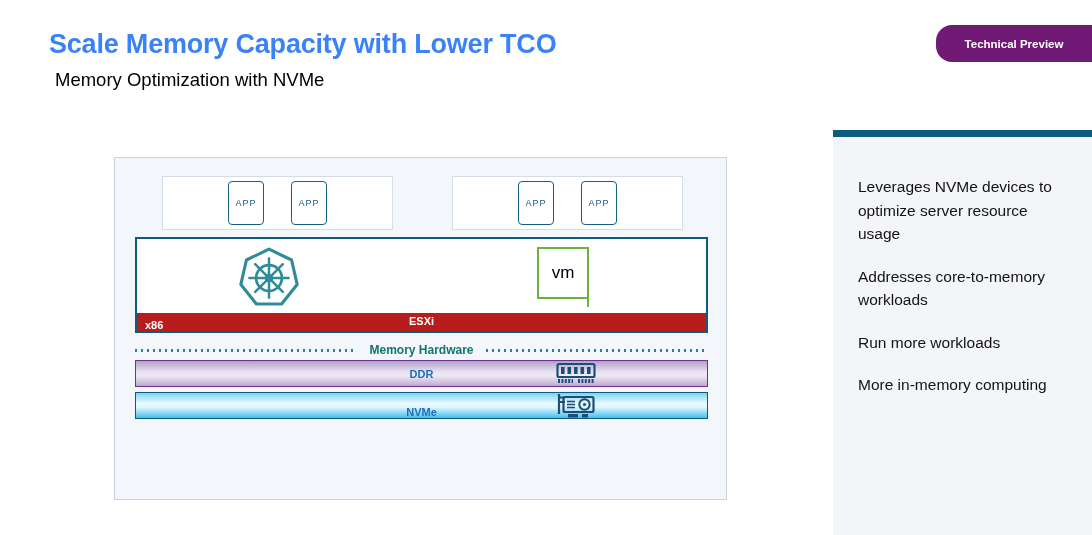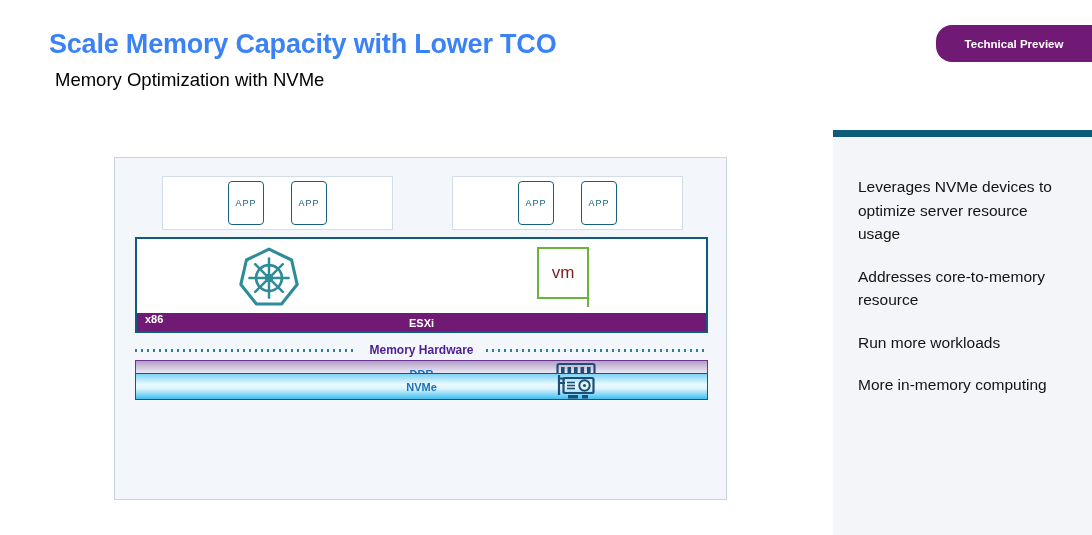--- a/index.html
+++ b/index.html
@@ -18,37 +18,37 @@
   .diagram { position: absolute; left: 114px; top: 157px; width: 613px; height: 343px; background: #f3f6fa; border: 1.5px solid #c7d3e2; }
 
   .app-group { position: absolute; top: 18px; width: 231px; height: 54px; background: #fff; border: 1.5px solid #d3dde7; display: flex; align-items: center; justify-content: center; gap: 27px; }
   .app-group.g1 { left: 47px; }
   .app-group.g2 { left: 337px; }
   .app-box { width: 36px; height: 44px; border: 1.5px solid #16607f; border-radius: 4px; background: #fff; display: flex; align-items: center; justify-content: center; }
   .app-box span { font-size: 9px; letter-spacing: 0.12em; color: #16607f; font-weight: 400; }
 
   
   .esxi-box { position: absolute; left: 20px; top: 79px; width: 573px; height: 96px; background: #fff; border: 2px solid #0d5c7b; }
-  .esxi-bar { position: absolute; left: 0; right: 0; bottom: 0; height: 18px; background: #701a75; display: flex; align-items: flex-start; }
+  .esxi-bar { position: absolute; left: 0; right: 0; bottom: 0; height: 18px; background: #b91c1c; display: flex; align-items: flex-end; }
   .esxi-bar .x86 { position: absolute; left: 8px; color: #fff; font-size: 11px; font-weight: 700; }
   .esxi-bar .esxi { margin: 4px auto; color: #fff; font-size: 11px; font-weight: 700; }
   .k8s { position: absolute; left: 99px; top: 5px; width: 66px; height: 66px; }
   .vm-box { position: absolute; left: 400px; top: 8px; width: 52px; height: 52px; border: 2px solid #6cb33e; display: flex; align-items: center; justify-content: center; }
   .vm-box::after { content: ""; position: absolute; right: -2px; bottom: -10px; width: 2px; height: 10px; background: #6cb33e; }
-  .vm-box span { color: #7f1d1d; font-size: 17px; font-weight: 400; }
+  .vm-box span { color: #000000; font-size: 17px; font-weight: 400; }
 
   
   .mem-divider { position: absolute; left: 20px; top: 185px; width: 573px; display: flex; align-items: center; gap: 12px; }
   .dots { flex: 1; height: 3px; background: repeating-linear-gradient(90deg, #2b7fa3 0 2px, transparent 2px 6px); }
-  .mem-divider .label { font-size: 12px; font-weight: 700; color: #4c1d95; white-space: nowrap; }
+  .mem-divider .label { font-size: 12px; font-weight: 700; color: #0f766e; white-space: nowrap; }
 
   
   .layer { position: absolute; left: 20px; width: 573px; height: 27px; display: flex; align-items: center; justify-content: center; }
   .layer.ddr { top: 202px; border: 1.5px solid #6a3390; background: linear-gradient(180deg, #b2a0c6 0%, #e7e0f0 42%, #efe9f6 58%, #bfaad0 100%); }
-  .layer.nvme { top: 215px; border: 1.5px solid #0d5c7b; background: linear-gradient(180deg, #7ed2f5 0%, #eafaff 42%, #dcf5fd 58%, #41bff0 100%); }
+  .layer.nvme { top: 234px; border: 1.5px solid #0d5c7b; background: linear-gradient(180deg, #7ed2f5 0%, #eafaff 42%, #dcf5fd 58%, #41bff0 100%); align-items: flex-end; }
   .layer .layer-label { font-size: 11px; font-weight: 700; color: #1c6fb8; }
   .layer .hw-icon { position: absolute; left: 420px; top: 50%; transform: translateY(-50%); }
 
   
   .sidebar { position: absolute; left: 833px; top: 130px; width: 259px; height: 405px; background: #f3f5f8; }
   .sidebar-accent { position: absolute; left: 0; top: 0; width: 100%; height: 7px; background: #0d5c7b; }
   .sidebar-items { position: absolute; left: 25px; top: 45px; width: 202px; }
   .side-item { font-size: 15.5px; line-height: 23.5px; color: #131313; margin-bottom: 19px; font-weight: 400; }
   .side-item.highlight { color: #176a99; }
 </style>
@@ -150,19 +150,19 @@
         <rect x="26" y="21" width="6" height="3.5" fill="#1d4f76"></rect>
       </svg>
     </div>
 
   </div>
 
   <div class="sidebar">
     <div class="sidebar-accent"></div>
     <div class="sidebar-items">
       <div class="side-item">Leverages NVMe devices to optimize server resource usage</div>
-      <div class="side-item">Addresses core-to-memory resource</div>
+      <div class="side-item">Addresses core-to-memory workloads</div>
       <div class="side-item">Run more workloads</div>
       <div class="side-item">More in-memory computing</div>
     </div>
   </div>
 
 </div>
 
 </body></html>

